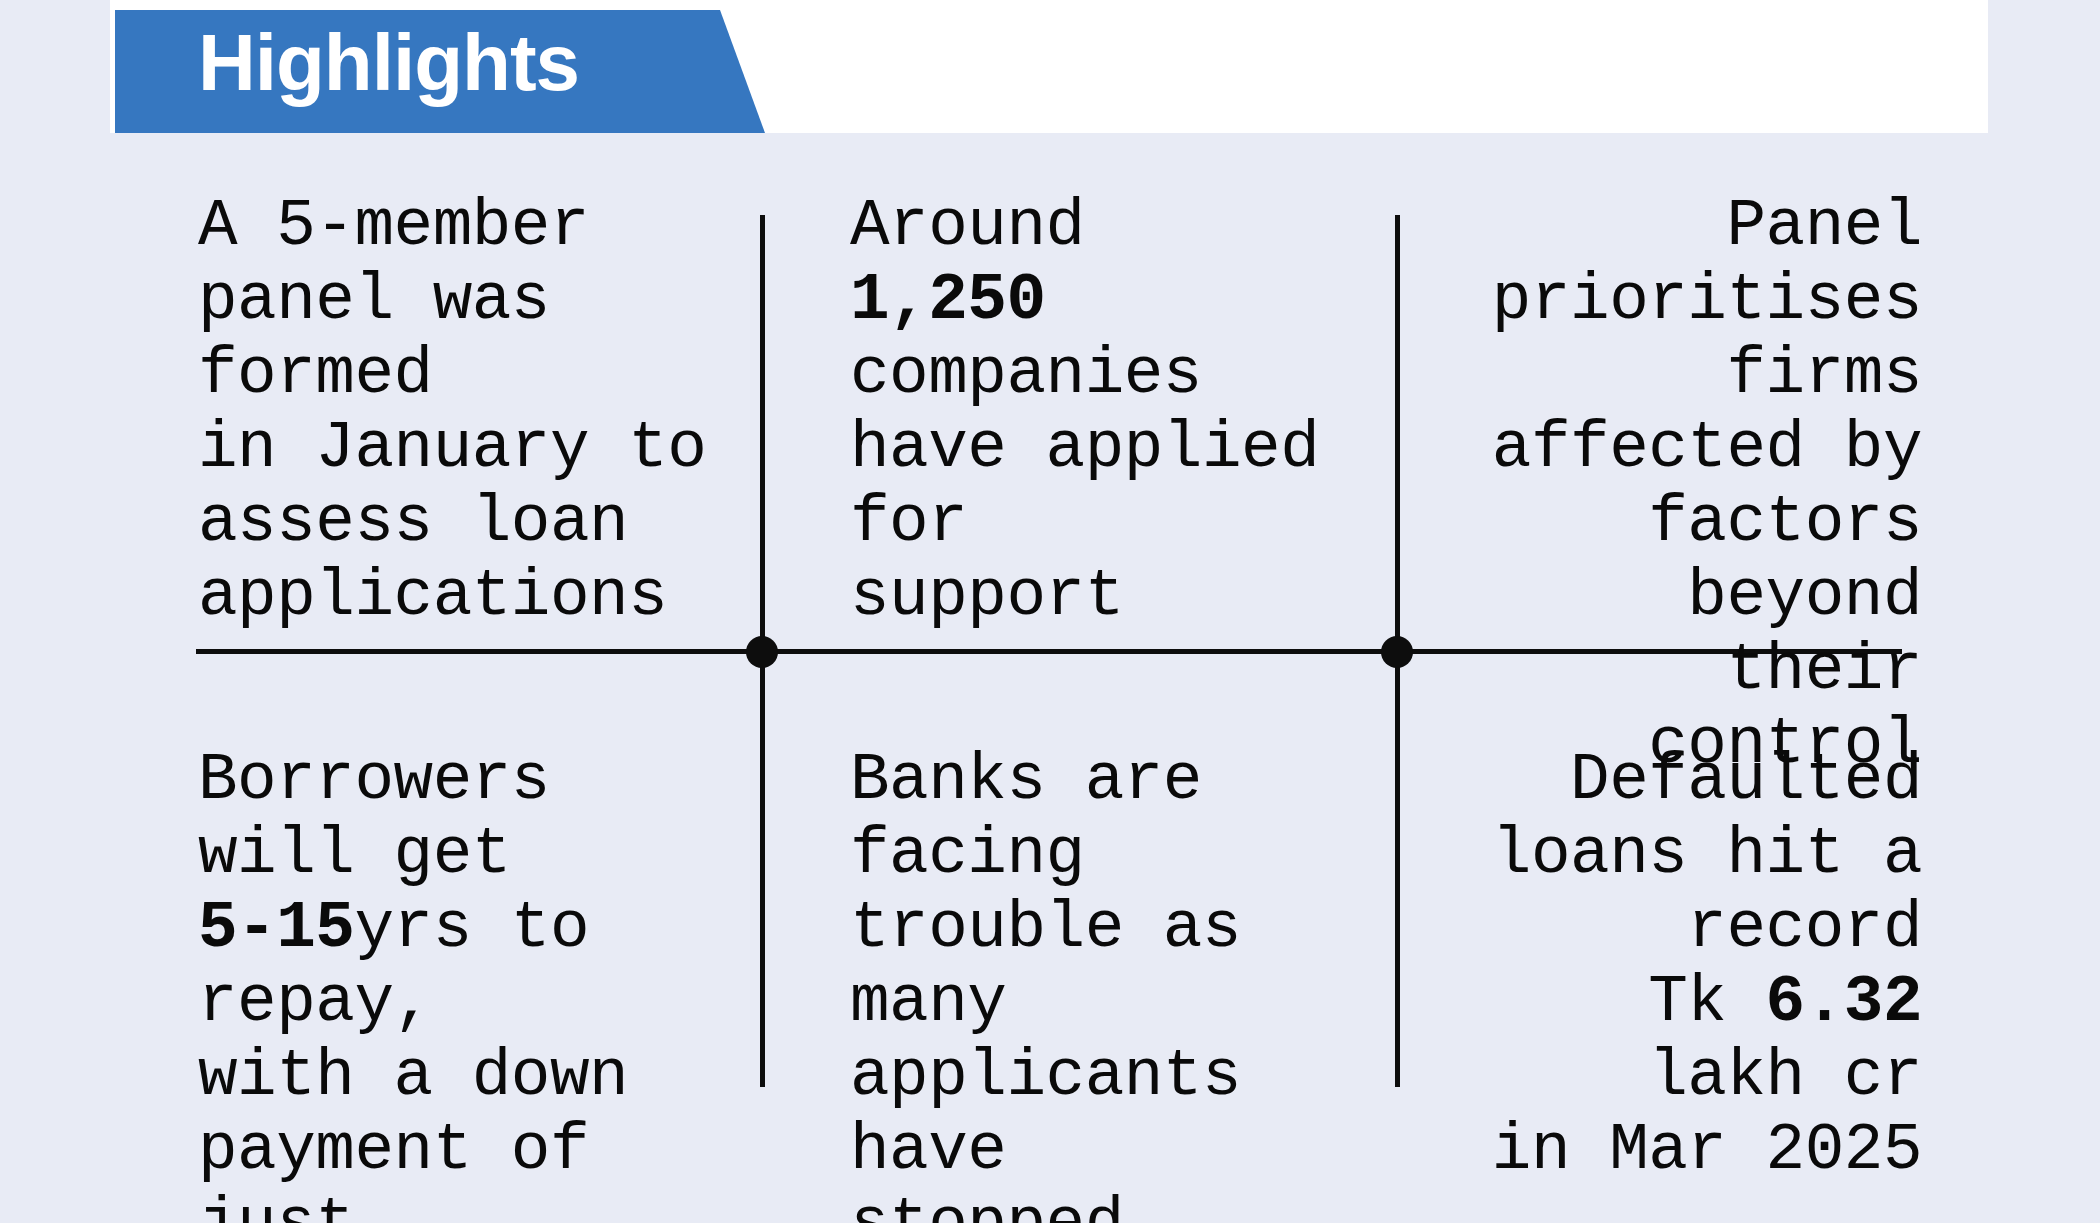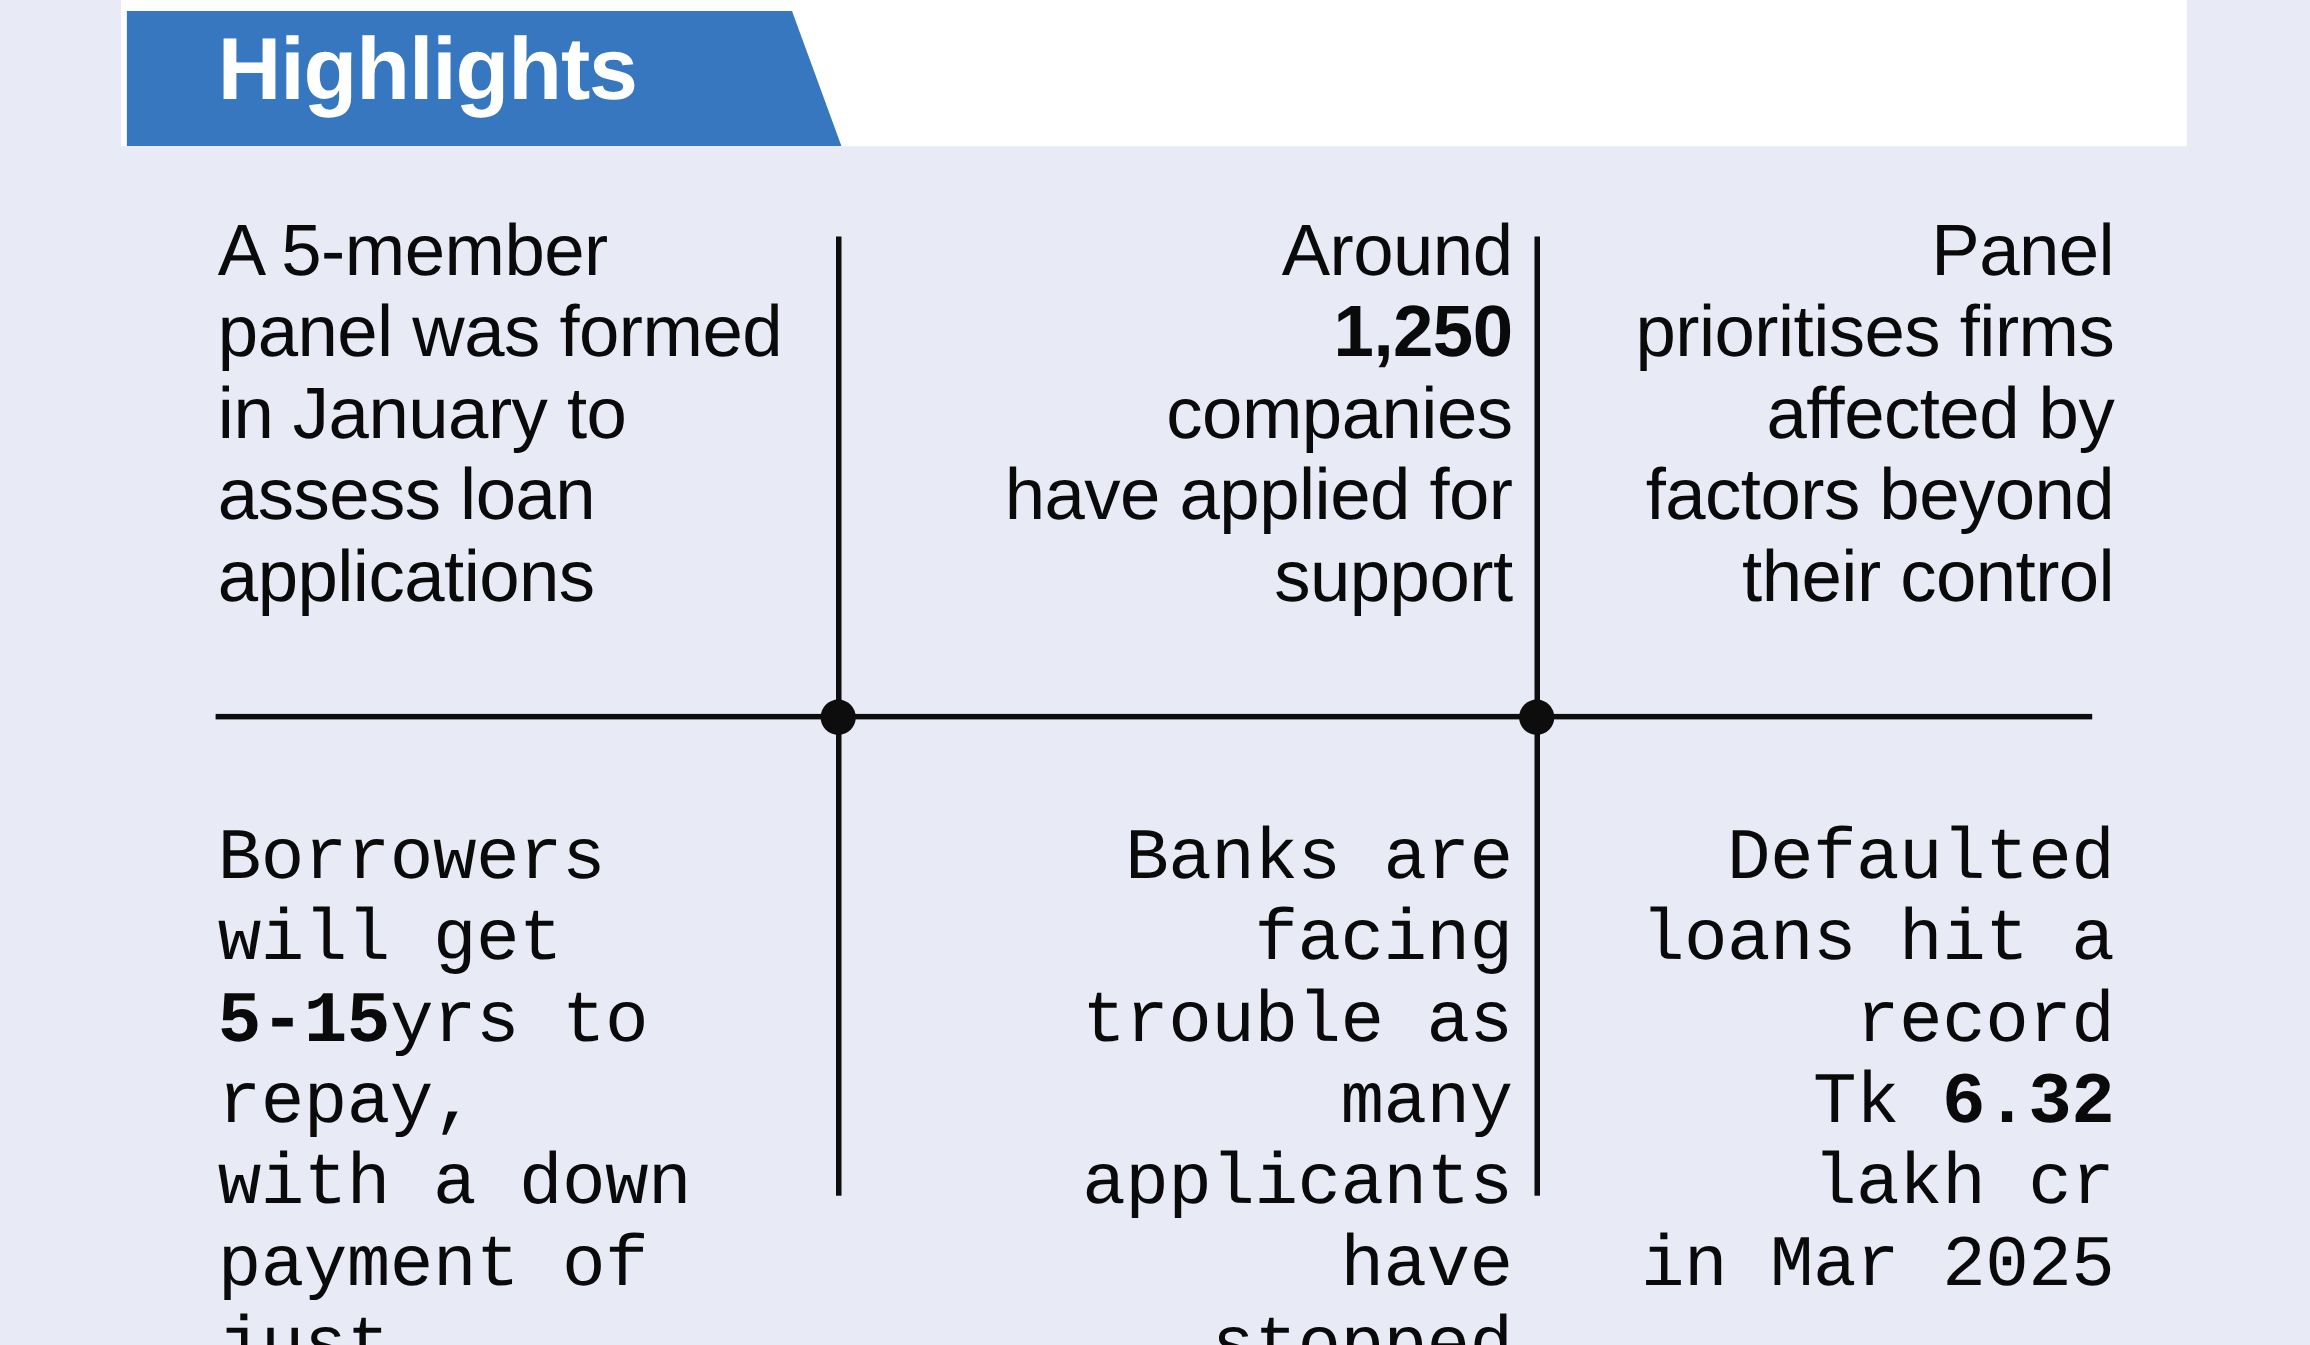--- a/index.html
+++ b/index.html
@@ -94,25 +94,25 @@
     font-stretch: condensed;
     line-height: 74px;
     color: #0a0a0a;
     letter-spacing: -0.5px;
     white-space: pre-line;
   }
   .cell b {
     font-weight: 700;
   }
 
-  .cell.r1 { top: 190px; }
+  .cell.r1 { top: 190px; font-family: Liberation Mono, monospace; }
   .cell.r2 { top: 744px; font-family: Liberation Mono, monospace; }
 
   .cell.c1 { left: 198px; width: 540px; }
-  .cell.c2 { left: 850px; width: 525px; text-align: right; }
+  .cell.c2 { left: 850px; width: 525px; }
   .cell.c3 { left: 1482px; width: 440px; text-align: right; }
 </style>
 </head>
 <body>
 
 <div id="infographic">
 
   <div class="header-white-strip"></div>
   <div class="header-banner"></div>
   <div class="header-title">Highlights</div>

